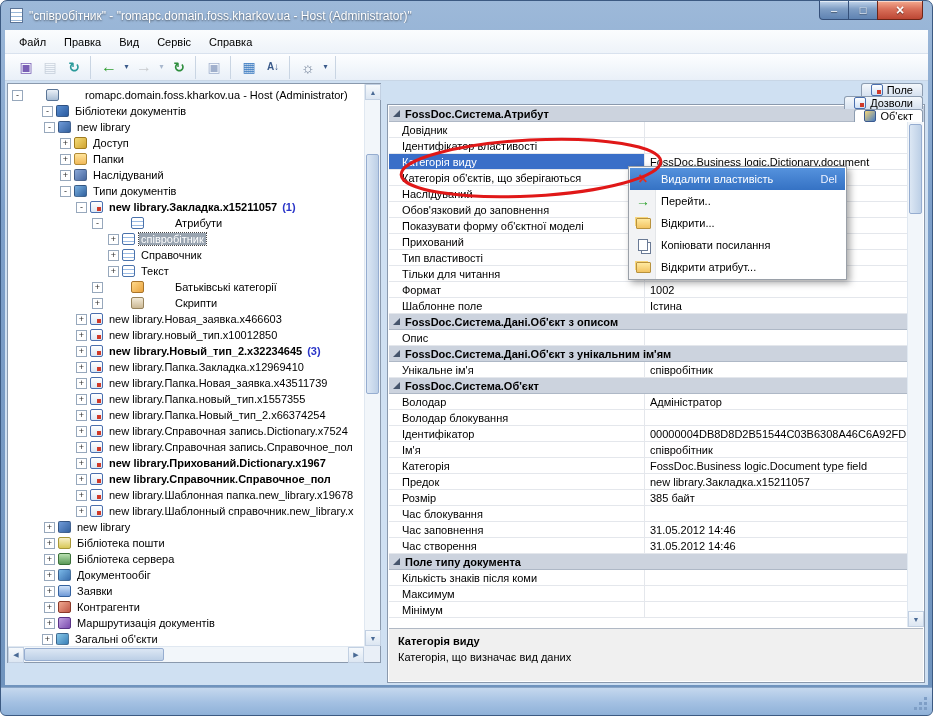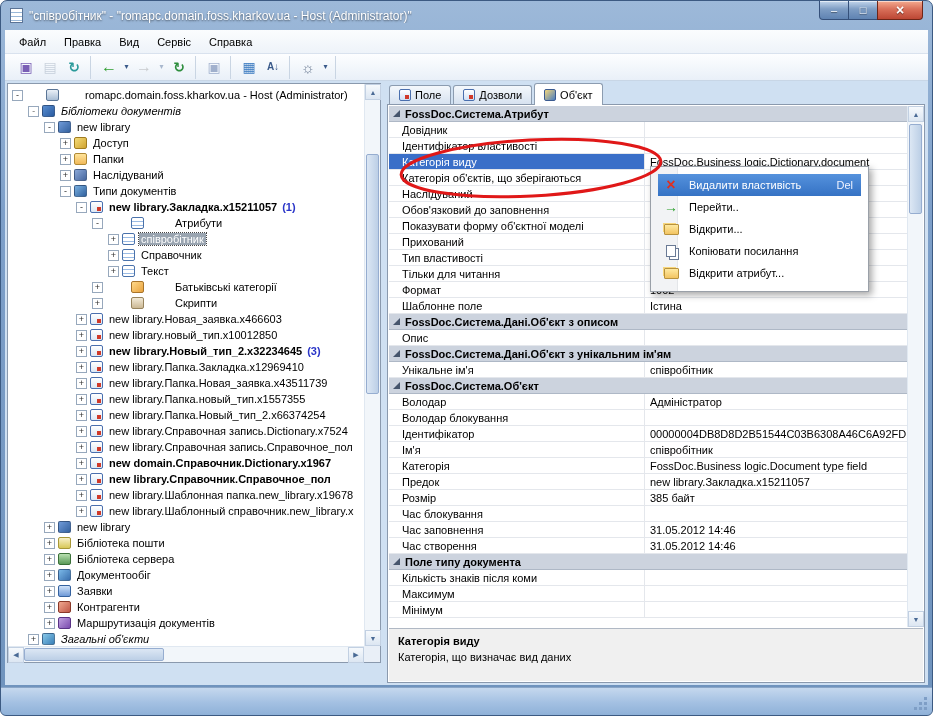--- a/index.html
+++ b/index.html
@@ -41,21 +41,21 @@
   .tb-btn[data-icon$="caret-icon"] .tb-glyph{font-size:8px;color:#3a5a8a;}
 
   
   .main{position:absolute;top:80px;left:4px;right:4px;bottom:30px;background:#cfe0f2;}
 
   
   .tree-panel{position:absolute;left:2px;top:2px;width:374px;height:580px;background:#fff;border:1px solid #8a99ad;}
   .tree-view{position:absolute;left:1px;top:1px;right:17px;bottom:17px;overflow:hidden;padding-top:2px;}
   .titem{height:16px;display:flex;align-items:center;white-space:nowrap;overflow:hidden;cursor:default;}
   .titem[data-level="0"]{padding-left:3px;gap:20px;}
-  .titem[data-level="1"]{padding-left:19px;font-style:italic;}
+  .titem[data-level="1"]{padding-left:33px;}
   .titem[data-level="2"]{padding-left:35px;}
   .titem[data-level="3"]{padding-left:51px;}
   .titem[data-level="4"]{padding-left:67px;}
   .titem[data-level="5"]{padding-left:83px;gap:25px;}
   .titem[data-level="6"]{padding-left:99px;}
   .texp{width:11px;height:11px;min-width:11px;border:1px solid #97a8bc;background:#fff;margin-right:3px;display:inline-flex;align-items:center;justify-content:center;font-size:9px;line-height:1;color:#333;}
   .texp[data-exp="plus"]::before{content:"+";}
   .texp[data-exp="minus"]::before{content:"-";}
   .ticon{width:13px;height:12px;min-width:13px;margin-right:4px;border-radius:2px;border:1px solid rgba(40,60,90,.5);background:linear-gradient(135deg,#7fa8dc,#3a6db0);}
   .tlabel{padding:0 2px;}
@@ -91,21 +91,21 @@
   .vthumb{position:absolute;left:1px;width:13px;background:linear-gradient(90deg,#dce7f4,#bccfe6);border:1px solid #96add0;border-radius:2px;}
   .tree-vscroll .vthumb{top:70px;height:240px;}
   .hscroll{position:absolute;height:16px;left:0;right:16px;bottom:0;background:#f2f6fa;border-top:1px solid #e0e8f1;}
   .sarrow.hleft{left:0;top:0;}
   .sarrow.hright{right:0;top:0;}
   .hthumb{position:absolute;left:16px;top:1px;width:140px;height:13px;background:linear-gradient(180deg,#dce7f4,#bccfe6);border:1px solid #96add0;border-radius:2px;}
   .scorner{position:absolute;right:0;bottom:0;width:16px;height:16px;background:#e9eff7;}
 
   
   .right-panel{position:absolute;left:382px;top:2px;right:3px;bottom:2px;}
-  .tabs{position:relative;display:flex;align-items:flex-end;height:21px;padding-left:2px;z-index:4;}
+  .tabs{position:relative;display:flex;align-items:flex-end;height:21px;padding-left:2px;z-index:4;flex-direction:column;}
   .tab{display:flex;align-items:center;gap:4px;height:19px;padding:0 9px;margin-right:2px;border:1px solid #8c9cb0;border-bottom:none;border-radius:3px 3px 0 0;background:linear-gradient(180deg,#f4f8fc,#d7e2f0);cursor:default;}
   .tab[data-active="1"]{height:22px;margin-bottom:-1px;background:#fff;z-index:5;position:relative;}
   .tab-icon{width:12px;height:12px;min-width:12px;border:1px solid #4a6fae;border-radius:2px;background:linear-gradient(180deg,#fff,#cfe0f5);position:relative;}
   .tab-icon::after{content:"";position:absolute;right:1px;bottom:1px;width:4px;height:4px;background:#d03a2a;}
   .tab-icon[data-icon="object-icon"]{background:linear-gradient(135deg,#f5d77a,#4a7dc0);border-color:#3a5a90;}
   .tab-icon[data-icon="object-icon"]::after{display:none;}
   .prop-container{position:absolute;top:21px;left:0;right:0;bottom:0;background:#fff;border:1px solid #8a99ad;}
   .pgrid{position:absolute;top:1px;left:1px;right:17px;bottom:55px;overflow:hidden;background:#fff;}
   .psec-header{height:16px;display:flex;align-items:center;font-weight:bold;background:#ccd3de;border-bottom:1px solid #aeb8c6;padding-left:4px;}
   .psec-tri{width:0;height:0;border-left:7px solid transparent;border-bottom:7px solid #46556c;margin-right:5px;}
@@ -117,21 +117,21 @@
   .grid-vscroll .vthumb{top:18px;height:90px;}
   .desc-panel{position:absolute;left:1px;right:1px;bottom:1px;height:53px;background:#f0f0f0;border-top:1px solid #b0b8c4;padding:6px 9px;}
   .desc-title{font-weight:bold;margin-bottom:4px;}
 
   
   .statusbar{position:absolute;left:0;right:0;bottom:0;height:28px;background:linear-gradient(180deg,#c5d8ee,#a3c0e2 55%,#8fb1d8);border-top:1px solid #8aa6c8;}
   .grip{position:absolute;right:4px;bottom:4px;width:13px;height:13px;}
   .grip::before{content:"";position:absolute;right:1px;bottom:1px;width:3px;height:3px;background:#7e9ec6;box-shadow:-5px 0 #7e9ec6,0 -5px #7e9ec6,-10px 0 #7e9ec6,0 -10px #7e9ec6,-5px -5px #7e9ec6;}
 
   
-  .context-menu{position:absolute;left:649px;top:165px;width:219px;z-index:10;padding:7px;border:1px solid #9aa0a8;box-shadow:3px 3px 7px rgba(0,0,0,.35);background:linear-gradient(90deg,#f2f3f5 0 26px,#e4e6e9 26px 27px,#fff 27px);}
+  .context-menu{position:absolute;left:627px;top:165px;width:219px;z-index:10;padding:1px;border:1px solid #9aa0a8;box-shadow:3px 3px 7px rgba(0,0,0,.35);background:linear-gradient(90deg,#f2f3f5 0 26px,#e4e6e9 26px 27px,#fff 27px);}
   .cmenu-item{height:22px;display:flex;align-items:center;padding-right:8px;cursor:default;}
   .cmenu-item[data-hl="1"]{background:linear-gradient(180deg,#5592dd,#3572c4);color:#fff;}
   .mi-icon{width:26px;min-width:26px;display:flex;align-items:center;justify-content:center;}
   .mi-label{padding-left:5px;}
   .mi-shortcut{margin-left:auto;color:#444;}
   .cmenu-item[data-hl="1"] .mi-shortcut{color:#eef2ff;}
   .mi-icon[data-icon="delete-icon"]::before{content:"×";color:#e03020;font-weight:bold;font-size:16px;line-height:1;}
   .mi-icon[data-icon="go-arrow-icon"]::before{content:"→";color:#2aa02a;font-weight:bold;font-size:14px;line-height:1;}
   .mi-icon[data-icon="open-folder-icon"]::before,
   .mi-icon[data-icon="open-attribute-icon"]::before{content:"";width:13px;height:9px;background:linear-gradient(180deg,#ffe9a0,#f2c462);border:1px solid #b8923e;border-radius:1px;box-shadow:-2px -2px 0 -1px #f8d67a;}
@@ -400,21 +400,21 @@
           <div class="titem" data-level="4">
             <span class="texp" data-exp="plus"></span>
             <span class="ticon" data-icon="document-type-icon"></span>
             <span class="tlabel">new library.Справочная запись.Справочное_пол</span>
             <span class="tcount"></span>
           </div>
 
           <div class="titem" data-level="4" data-bold="1">
             <span class="texp" data-exp="plus"></span>
             <span class="ticon" data-icon="document-type-icon"></span>
-            <span class="tlabel">new domain.Справочник.Dictionary.x1967</span>
+            <span class="tlabel">new library.Прихований.Dictionary.x1967</span>
             <span class="tcount"></span>
           </div>
 
           <div class="titem" data-level="4" data-bold="1">
             <span class="texp" data-exp="plus"></span>
             <span class="ticon" data-icon="document-type-icon"></span>
             <span class="tlabel">new library.Справочник.Справочное_пол</span>
             <span class="tcount"></span>
           </div>
 

